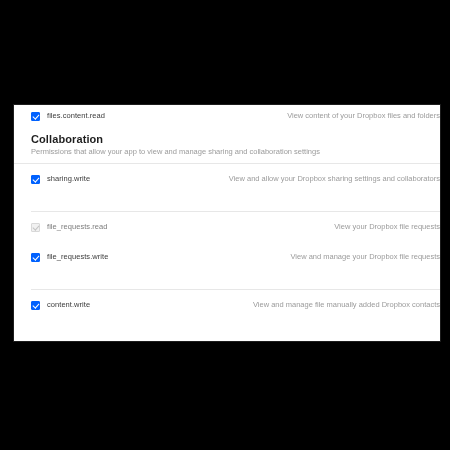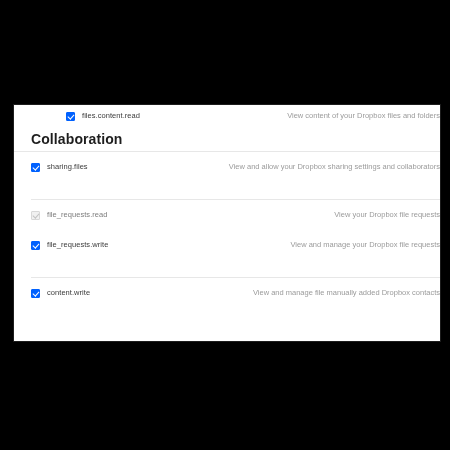--- a/index.html
+++ b/index.html
@@ -45,21 +45,20 @@
   
   .scope-row {
     display: flex;
     align-items: flex-start;
     padding: 0 0 0 17px;
     height: 27px;
   }
   .scope-row.first-partial {
     height: 22px;
     align-items: center;
-    margin-left: 35px;
   }
 
   .cb-wrap {
     width: 176px;
     display: flex;
     align-items: center;
     flex: 0 0 176px;
   }
 
   .checkbox {
@@ -120,21 +119,21 @@
     white-space: nowrap;
     flex: 1 1 auto;
     text-align: right;
   }
 
   
   .section-header {
     padding: 7px 0 6px 17px;
   }
   .section-title {
-    font-size: 14px;
+    font-size: 11px;
     font-weight: bold;
     color: #1e1e1e;
     line-height: 11px;
     letter-spacing: 0.1px;
   }
   .section-sub {
     font-size: 7.5px;
     color: #9b9b9b;
     line-height: 11px;
     margin-top: 1px;
@@ -170,29 +169,30 @@
       <div class="scope-row first-partial">
         <div class="cb-wrap">
           <span class="checkbox checked"></span>
           <span class="scope-name">files.content.read</span>
         </div>
         <div class="scope-desc">View content of your Dropbox files and folders</div>
       </div>
 
       <div class="section-header">
         <div class="section-title">Collaboration</div>
+        <div class="section-sub">Permissions that allow your app to view and manage sharing and collaboration settings</div>
       </div>
 
       <div class="divider full"></div>
 
       <div class="group">
         <div class="scope-row">
           <div class="cb-wrap">
             <span class="checkbox checked"></span>
-            <span class="scope-name">sharing.files</span>
+            <span class="scope-name">sharing.write</span>
           </div>
           <div class="scope-desc">View and allow your Dropbox sharing settings and collaborators</div>
         </div>
       </div>
 
       <div class="divider"></div>
 
       <div class="group">
         <div class="scope-row">
           <div class="cb-wrap">

